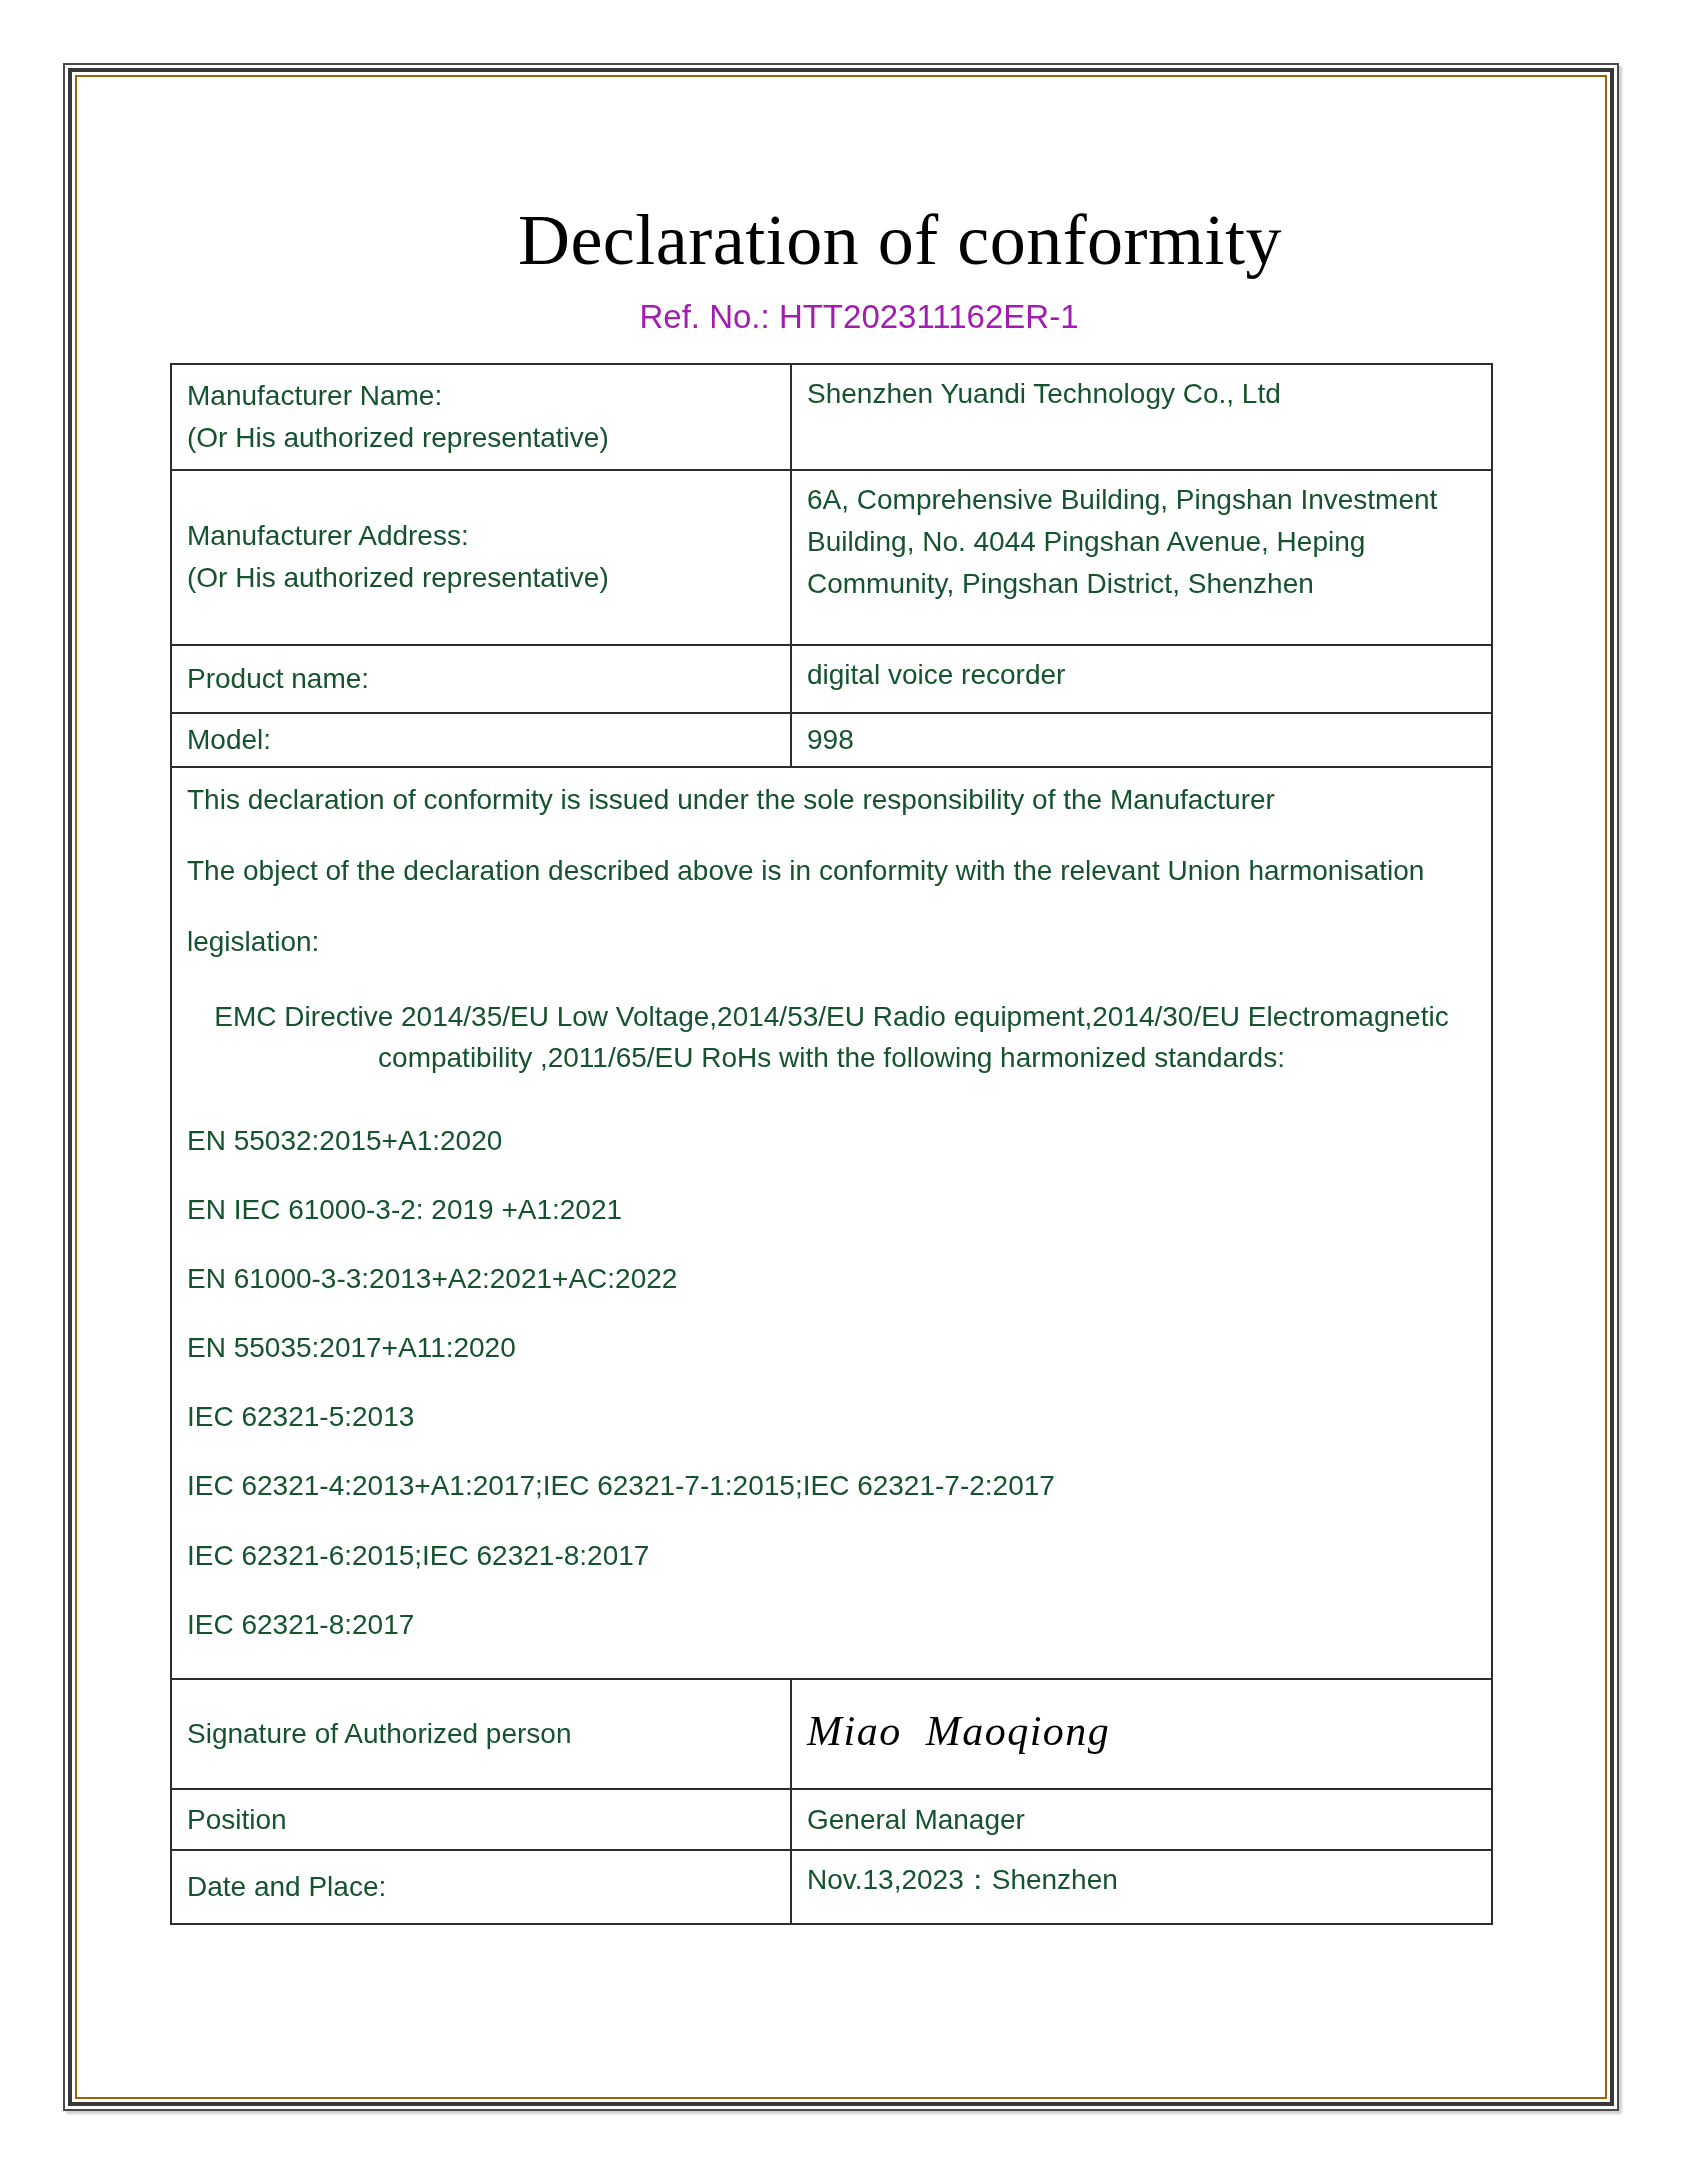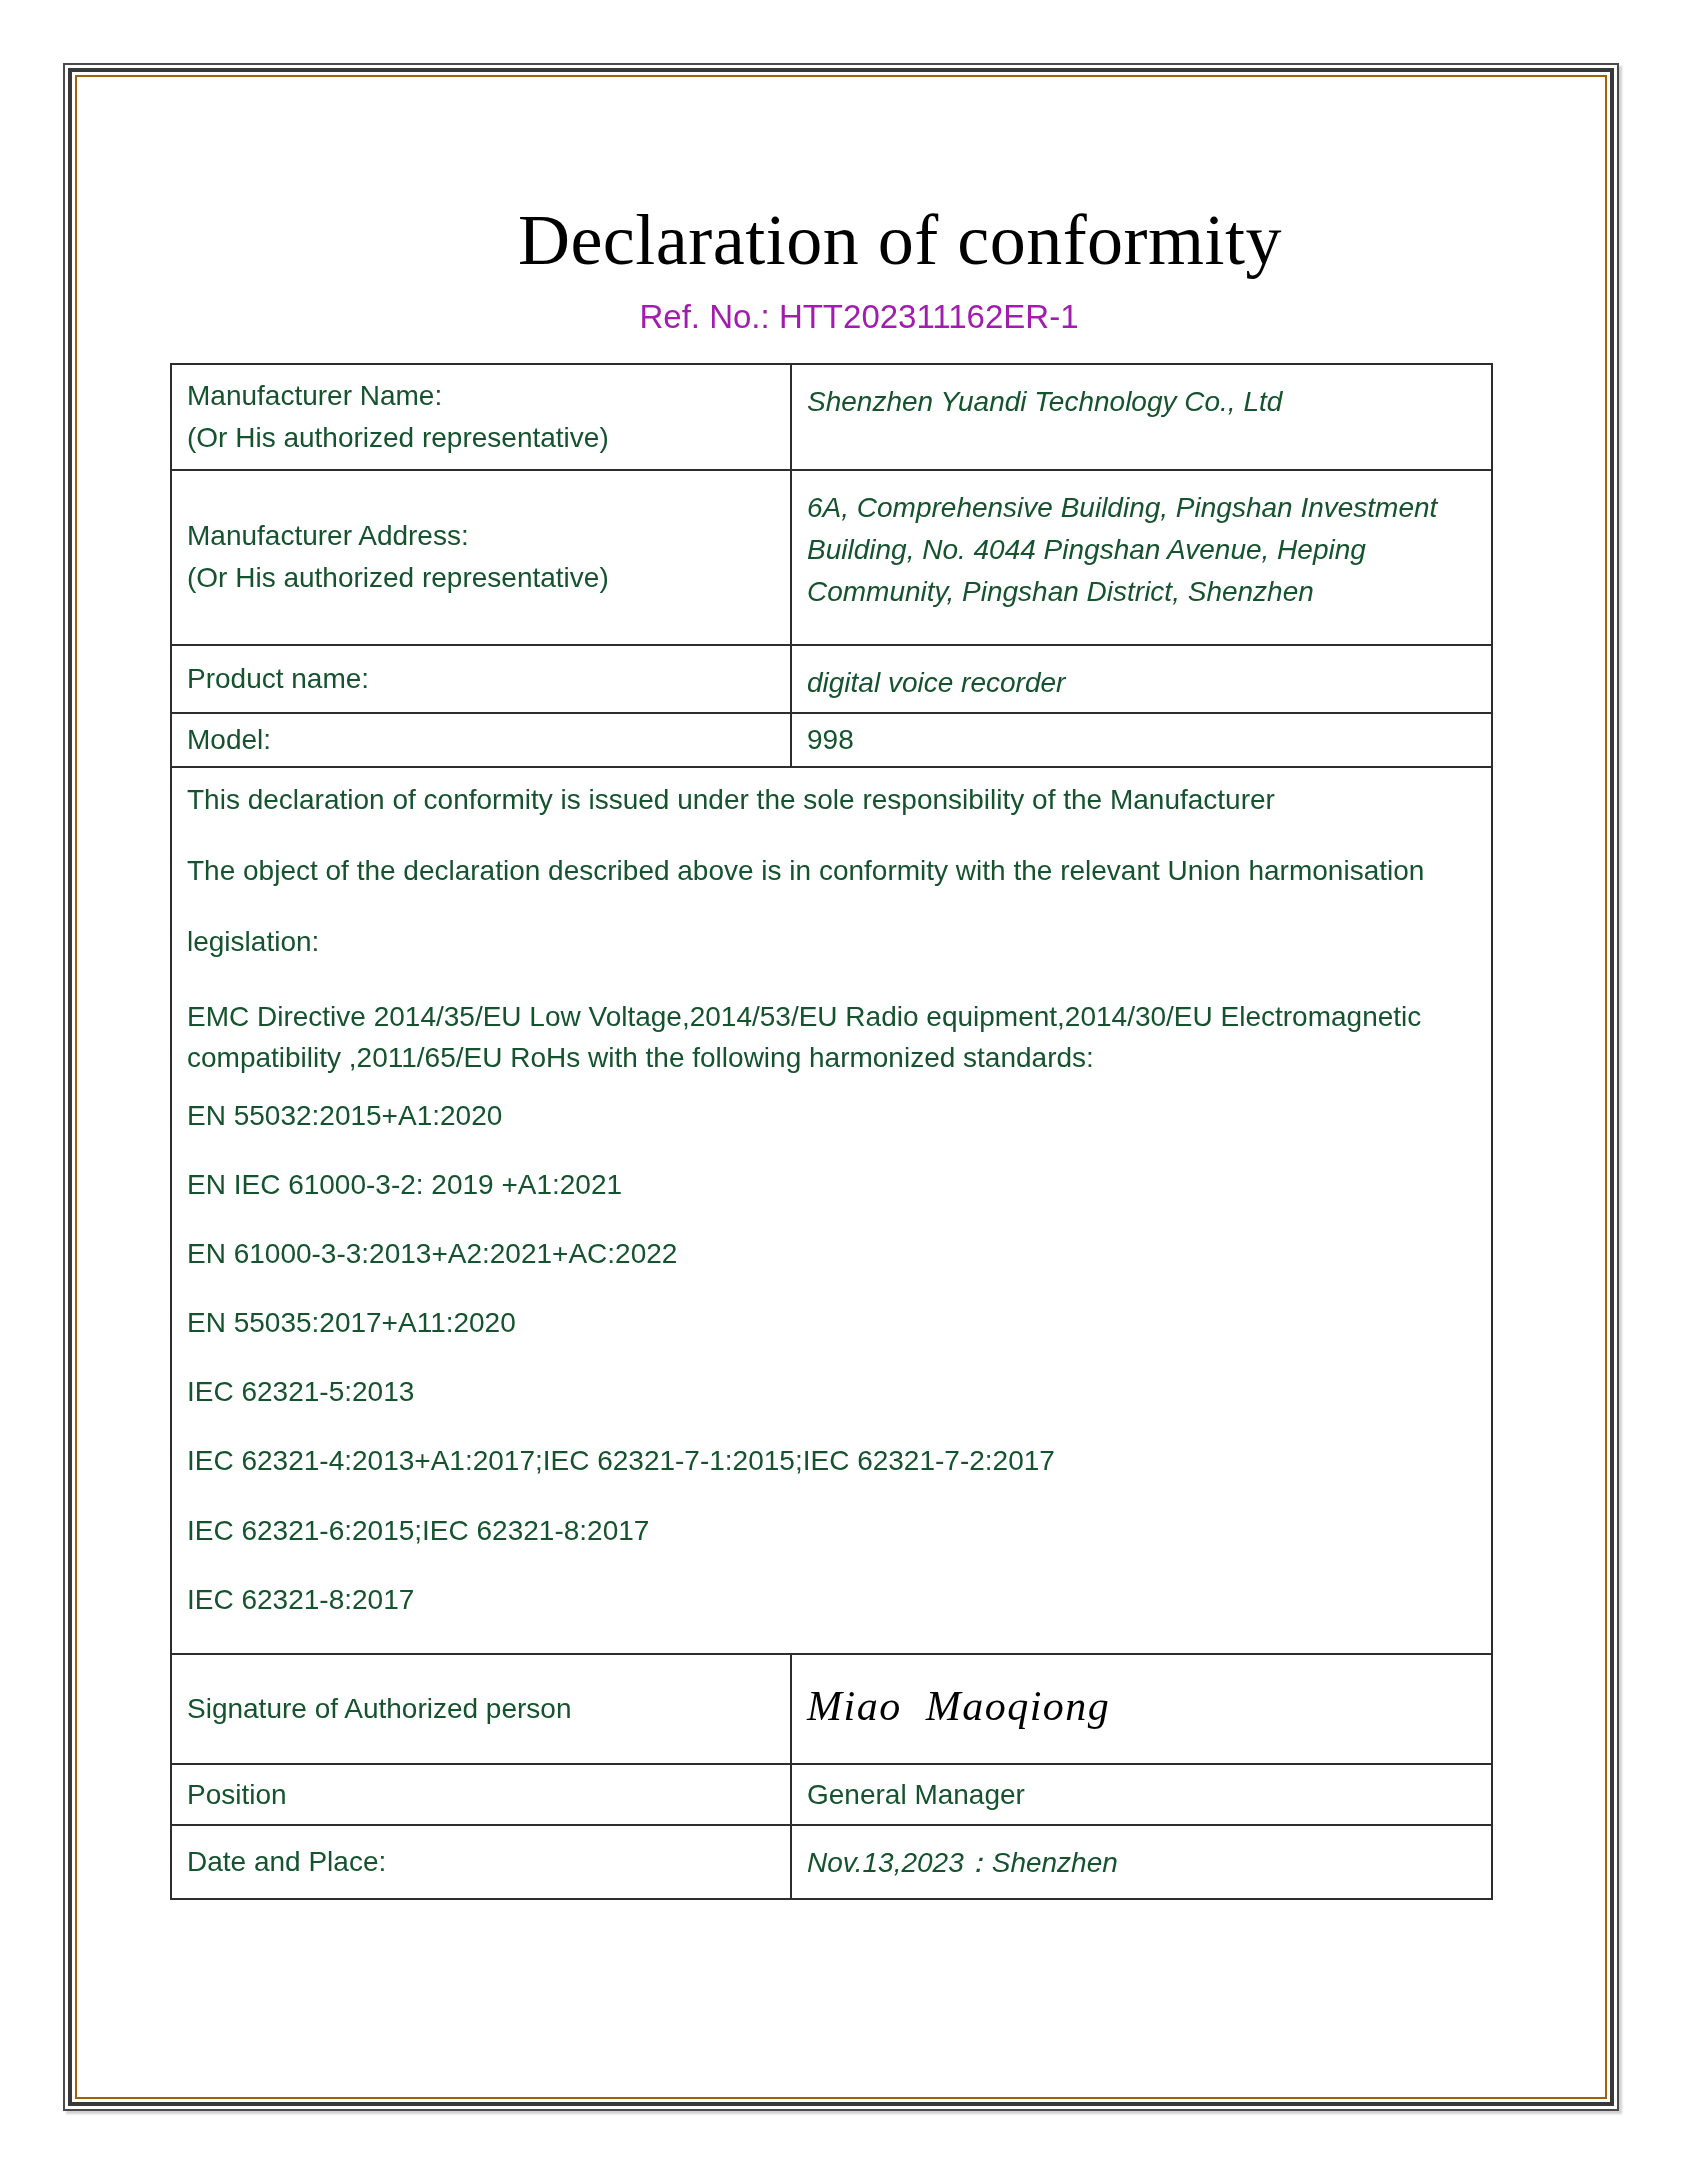--- a/index.html
+++ b/index.html
@@ -63,24 +63,24 @@
   col.col-label { width: 620px; }
   col.col-value { width: 701px; }
   tr.row-mfr-name    { height: 106px; }
   tr.row-mfr-address { height: 175px; }
   tr.row-product     { height: 68px; border-radius: 7px;  }
   tr.row-model       { height: 54px;  }
   tr.row-declaration { height: 832px; }
   tr.row-signature   { height: 110px; }
   tr.row-position    { height: 61px;  }
   tr.row-date        { height: 74px;  }
-  td.v-top  { vertical-align: top; padding-top: 16px; font-style: italic; }
+  td.v-top  { vertical-align: top; padding-top: 8px; }
   td.decl-cell { vertical-align: top; padding: 16px 15px 0 15px; }
   .decl-line { line-height: 1.15; margin-bottom: 39px; }
-  .decl-para { line-height: 1.45; margin-bottom: 21px; }
+  .decl-para { line-height: 1.45; margin-bottom: 46px; text-align: center; }
   .std-line  { line-height: 1.15; margin-bottom: 37px; }
   td.sig-value {
     vertical-align: top; padding-top: 20px;
     font-family: "Liberation Serif", "DejaVu Serif", serif;
     font-style: italic;
     font-size: 42px;
     letter-spacing: 1.5px;
     word-spacing: 12px;
     color: #000;
   }

